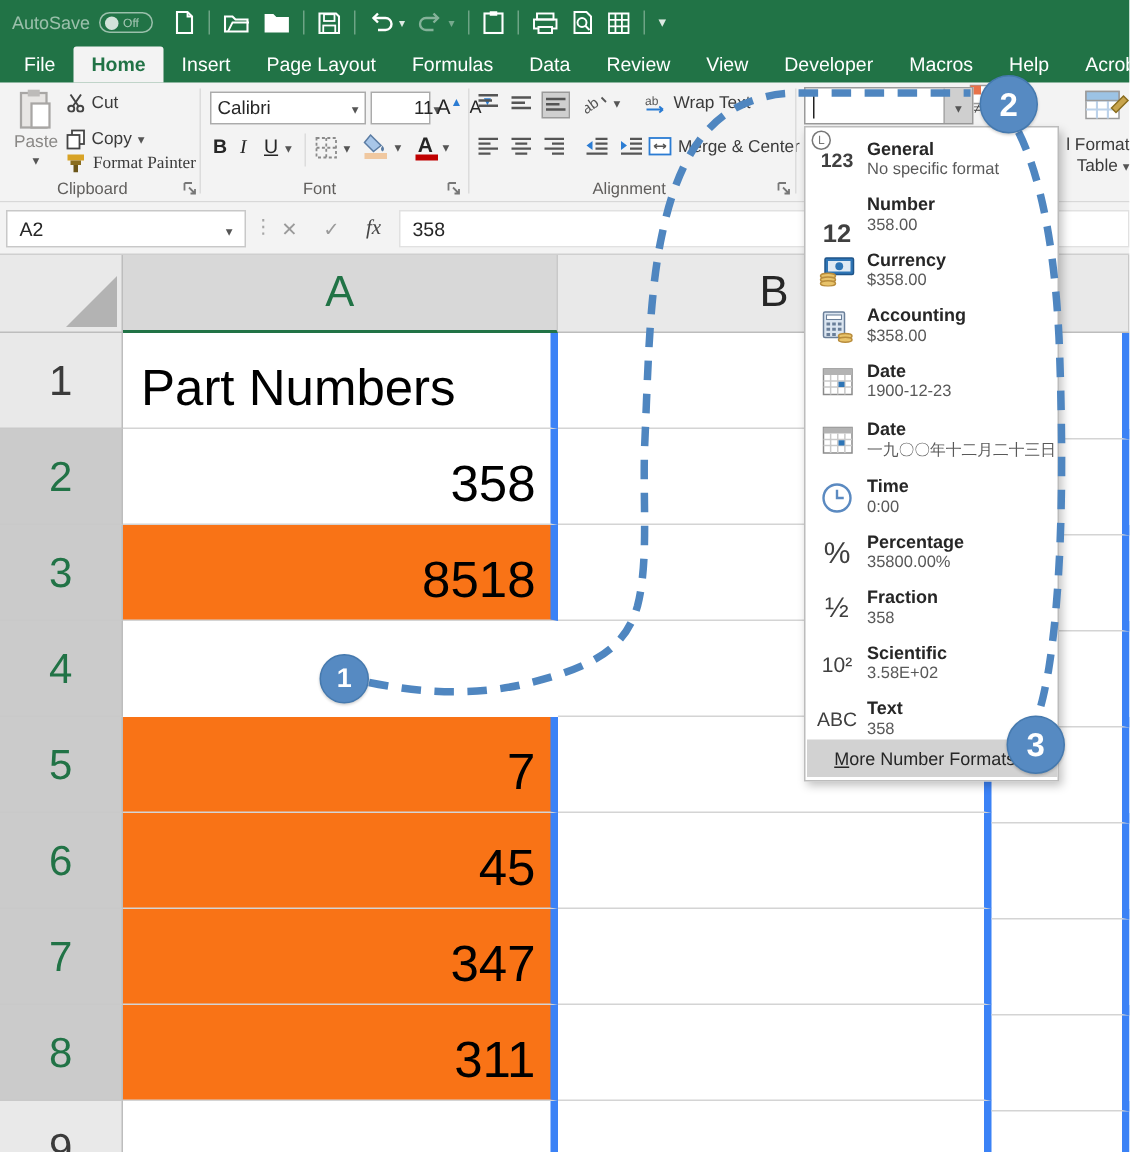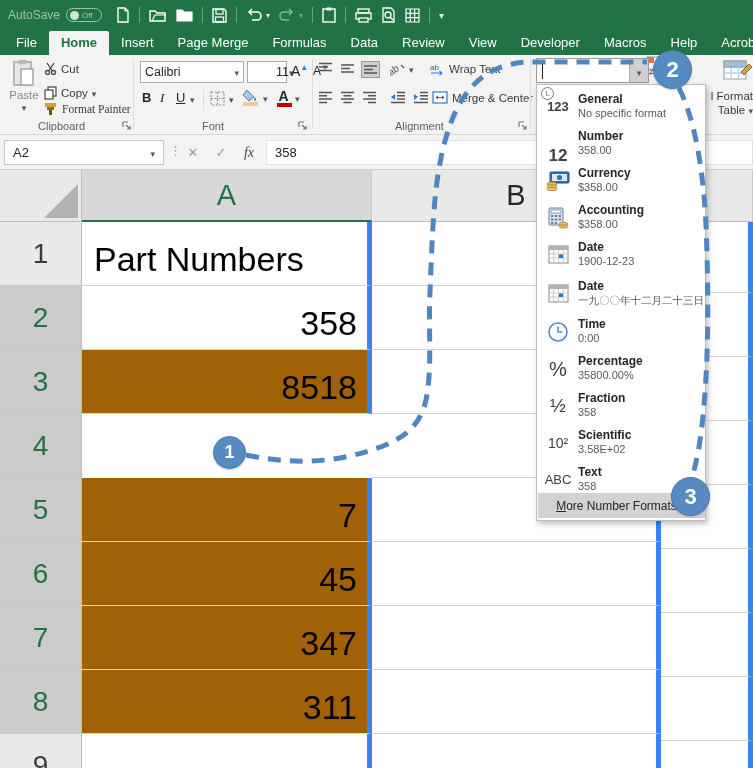--- a/index.html
+++ b/index.html
@@ -51,21 +51,21 @@
   .sel-all-tri { position:absolute; right:3px; bottom:3px; width:0; height:0; border-left:34px solid transparent; border-bottom:34px solid #b3b3b3; }
   .colhdr { position:absolute; top:0; height:52px; display:flex; align-items:center; justify-content:center; font-size:29px; border-right:1px solid #c9c9c9; border-bottom:1px solid #bdbdbd; }
   .colhdr.sel { background:#d8d8d8; color:#217346; border-bottom:2px solid #217346; }
   .colhdr.plain { background:#e9e9e9; color:#262626; }
   .rowhdr { position:absolute; left:0; width:82px; display:flex; align-items:center; justify-content:center; font-size:28px; border-right:1px solid #bdbdbd; border-bottom:1px solid #c9c9c9; }
   .rowhdr.sel { background:#cbcbcb; color:#217346; }
   .rowhdr.plain { background:#e9e9e9; color:#3b3b3b; }
   .cell { position:absolute; display:flex; align-items:flex-end; font-size:34px; color:#000; border-right:5px solid #3b82f6; border-bottom:1px solid #d4d4d4; padding-bottom:6px; }
   .cell.num { justify-content:flex-end; padding-right:10px; }
   .cell.txt { padding-left:12px; }
-  .cell.selfill { background:#a16207; }
+  .cell.selfill { background:#f97316; }
   .sel-border { position:absolute; left:83px; top:286px; width:290px; height:448px; border:2px solid #217346; pointer-events:none; }
   .fill-handle { position:absolute; left:368px; top:729px; width:8px; height:8px; background:#217346; border:1px solid #fff; }
 
   
   .styles-partial { position:absolute; z-index:2; font-size:11.5px; color:#3b3b3b; }
 
   
   .nf-combo { position:absolute; left:536px; top:58px; width:113px; height:25px; background:#fff; border:1px solid #9a9a9a; z-index:5; }
   .nf-cursor { position:absolute; left:5px; top:4px; width:1px; height:16px; background:#222; }
   .nf-arrowbtn { position:absolute; right:0; top:0; width:19px; height:23px; background:#cfcfcf; border-left:1px solid #aaa; display:flex; align-items:center; justify-content:center; }
@@ -170,21 +170,21 @@
       </span>
     <span class="qat-sep"></span>
     <span class="qcaret" style="font-size:10px;">▾</span>
   </div>
 </div>
 
 <div class="tabrow">
   <span class="rtab" style="margin-left:4px">File</span>
   <span class="rtab active">Home</span>
   <span class="rtab">Insert</span>
-  <span class="rtab">Page Merge</span>
+  <span class="rtab">Page Layout</span>
   <span class="rtab">Formulas</span>
   <span class="rtab">Data</span>
   <span class="rtab">Review</span>
   <span class="rtab">View</span>
   <span class="rtab">Developer</span>
   <span class="rtab">Macros</span>
   <span class="rtab">Help</span>
   <span class="rtab">Acrobat</span>
 
 </div>

